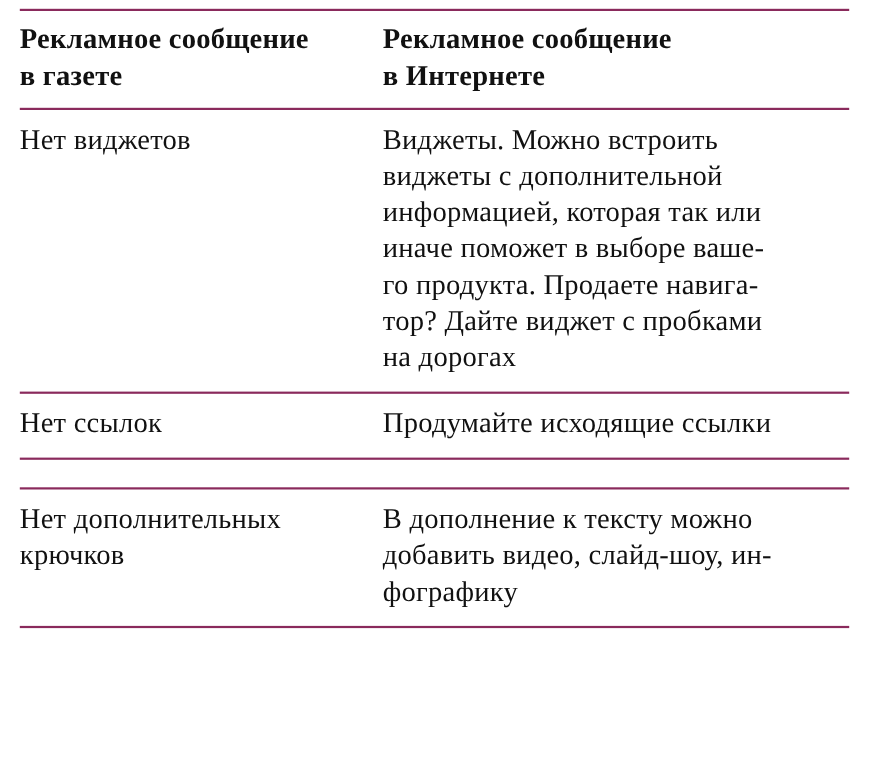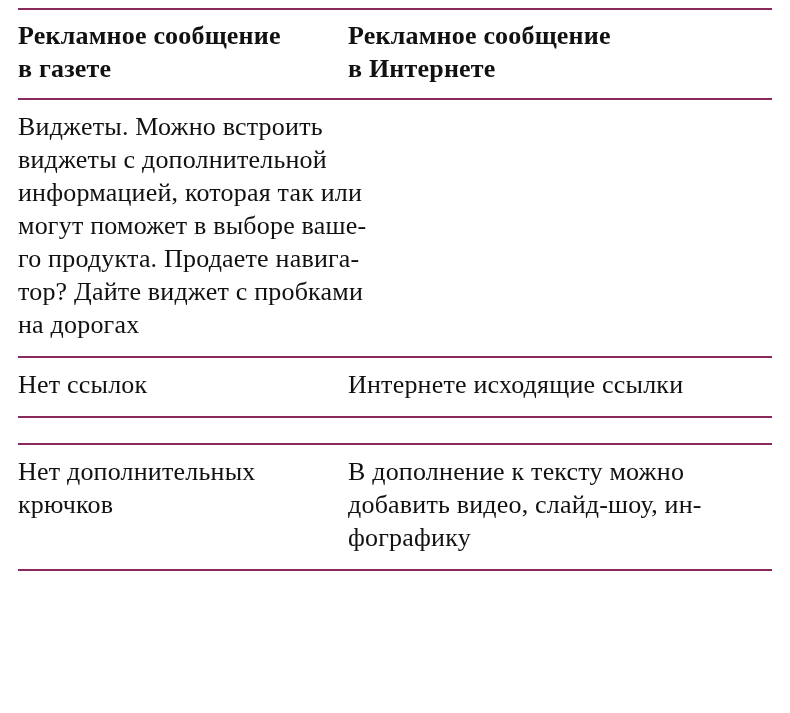--- a/index.html
+++ b/index.html
@@ -51,32 +51,33 @@
 <div class="table">
 
   <div class="row header">
     <div class="cell left">Рекламное сообщение
 в газете</div>
     <div class="cell right">Рекламное сообщение
 в Интернете</div>
   </div>
 
   <div class="row">
+    <div class="cell left">Нет виджетов</div>
     <div class="cell right">Виджеты. Можно встроить
 виджеты с дополнительной
 информацией, которая так или
-могут поможет в выборе ваше-
+иначе поможет в выборе ваше-
 го продукта. Продаете навига-
 тор? Дайте виджет с пробками
 на дорогах</div>
   </div>
 
   <div class="row">
     <div class="cell left">Нет ссылок</div>
-    <div class="cell right">Интернете исходящие ссылки</div>
+    <div class="cell right">Продумайте исходящие ссылки</div>
   </div>
 
   <div class="row">
   </div>
 
   <div class="row">
     <div class="cell left">Нет дополнительных
 крючков</div>
     <div class="cell right">В дополнение к тексту можно
 добавить видео, слайд-шоу, ин-

